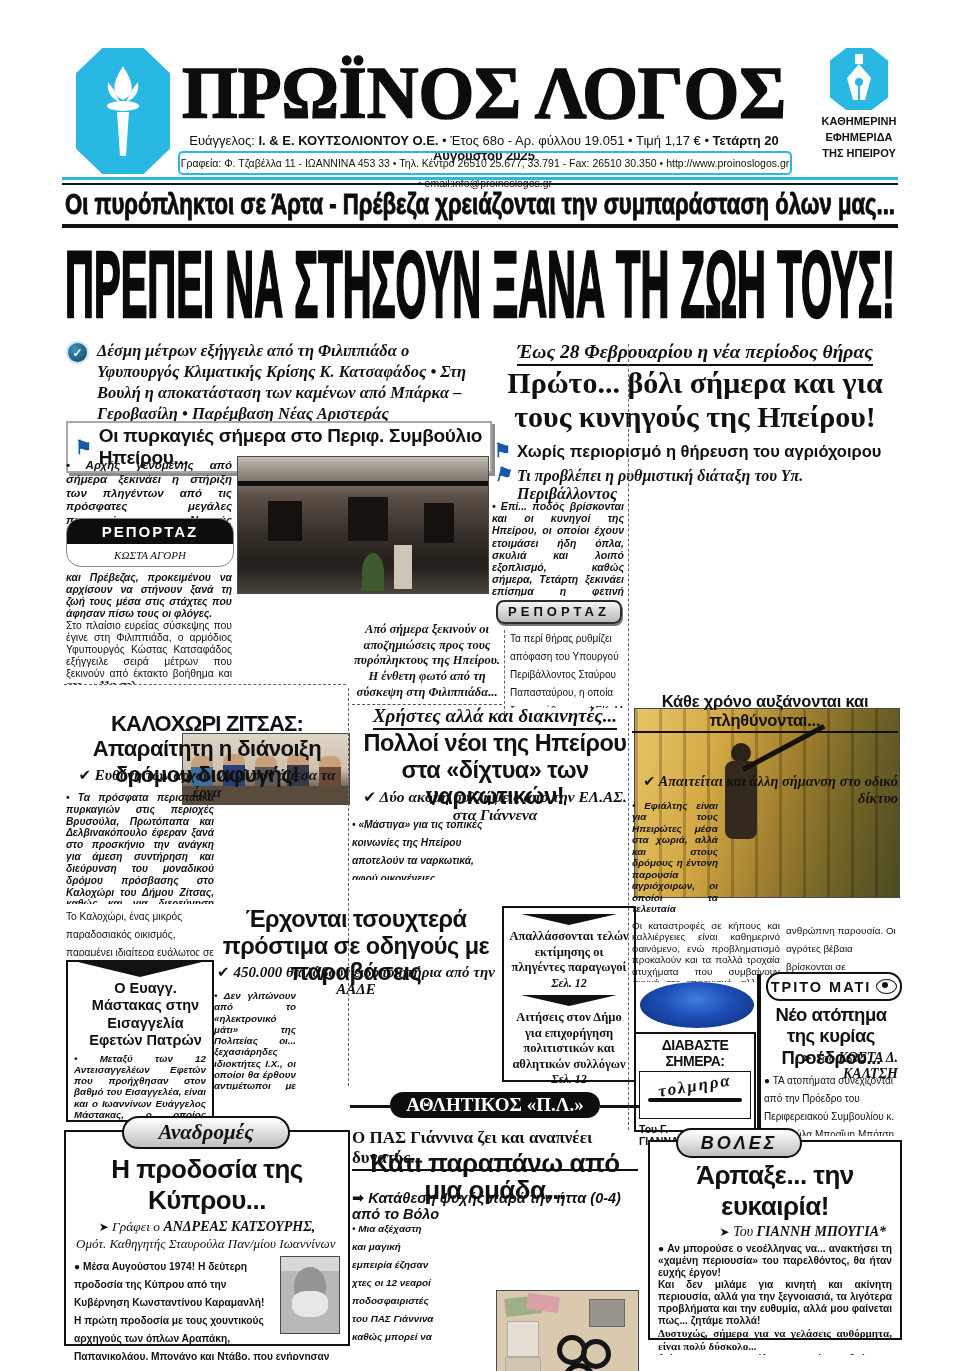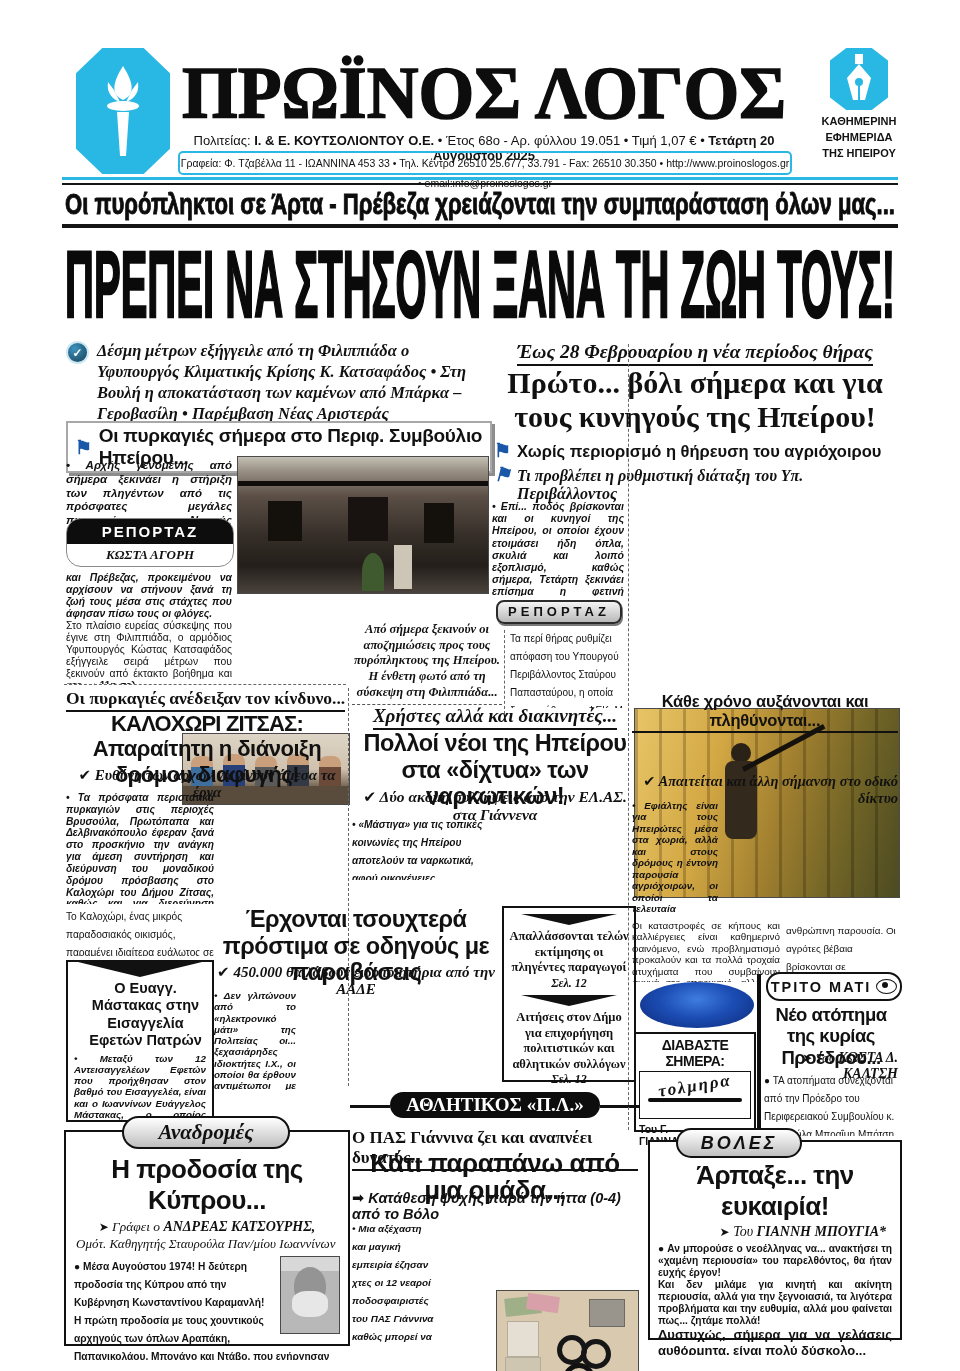--- a/index.html
+++ b/index.html
@@ -37,21 +37,21 @@
   .flagline.serif{font-family:"Liberation Serif",serif;font-style:italic;font-size:16px;}
   .b-it{font-style:italic;font-weight:bold;text-align:justify;}
   .b-rg{text-align:justify;}
   .cont{font-weight:bold;font-style:normal;font-size:10px;white-space:nowrap;}
   .cont .ar{font-family:"DejaVu Sans",sans-serif;}
   .cap{font-family:"Liberation Serif",serif;font-style:italic;font-weight:bold;font-size:12.5px;line-height:1.25;
        text-align:center;border-bottom:1px dashed #555;padding-bottom:4px;}
   
   .rep1{border:1.5px solid #8a8a8a;border-radius:15px;overflow:hidden;text-align:center;background:#fff;}
   .rep1 .top{background:#0d0d0d;color:#fff;font-weight:bold;font-size:15px;letter-spacing:2px;line-height:25px;}
-  .rep1 .bot{font-family:"Liberation Serif",serif;font-style:italic;font-weight:bold;font-size:13px;line-height:22px;text-align:center;}
+  .rep1 .bot{font-family:"Liberation Serif",serif;font-style:italic;font-weight:normal;font-size:11px;line-height:22px;text-align:center;}
   .rep2{border:2px solid #2b2b2b;border-radius:8px;background:linear-gradient(180deg,#f4f4f4,#b9b9b9);
         font-weight:bold;font-size:13px;letter-spacing:4px;text-align:center;line-height:20px;box-shadow:1px 2px 0 #777;}
   
   .nbox{border:2px solid #111;background:#fff;}
   .tri{width:0;height:0;border-left:62px solid transparent;border-right:62px solid transparent;border-top:15px solid #111;margin:0 auto;}
   .tri-s{width:0;height:0;border-left:48px solid transparent;border-right:48px solid transparent;border-top:11px solid #111;margin:4px auto;}
   .notetxt{font-family:"Liberation Serif",serif;font-weight:bold;font-size:12.5px;line-height:1.25;text-align:center;}
   .notepg{font-family:"Liberation Serif",serif;font-style:italic;font-weight:bold;font-size:12px;text-align:center;}
   
   .oval-label{border:2px solid #111;border-radius:18px;background:linear-gradient(180deg,#ffffff,#bfbfbf);
@@ -88,26 +88,26 @@
       <ellipse cx="47" cy="58" rx="16" ry="5" fill="#fff"></ellipse>
       <polygon points="41,64 53,64 50,108 44,108" fill="#fff"></polygon>
     </svg>
   </div>
 
   <svg class="abs" style="left:178px;top:50px;" width="612" height="82">
     <text x="306" y="68" text-anchor="middle" textLength="604" lengthAdjust="spacingAndGlyphs" class="svg-masttitle" font-size="74">ΠΡΩΪΝΟΣ ΛΟΓΟΣ</text>
   </svg>
 
   <div class="abs mastline" style="left:178px;top:133px;width:612px;">
-    <span>Πολιτείας:</span>
+    <span>Ευάγγελος:</span>
     <b>Ι. &amp; Ε. ΚΟΥΤΣΟΛΙΟΝΤΟΥ Ο.Ε.</b>
     <span>•</span>
     <span>Έτος 68ο - Αρ. φύλλου 19.051</span>
     <span>•</span>
-    <span>Τιμή 1,07 €</span>
+    <span>Τιμή 1,17 €</span>
     <span>•</span>
     <b>Τετάρτη 20 Αυγούστου 2025</b>
   </div>
 
   <div class="abs contactbox" style="left:178px;top:151px;width:610px;height:20px;">Γραφεία: Φ. Τζαβέλλα 11 - ΙΩΑΝΝΙΝΑ 453 33 • Τηλ. Κέντρο 26510 25.677, 33.791 - Fax: 26510 30.350 • http://www.proinoslogos.gr • email:info@proinoslogos.gr</div>
 
   <div class="abs logo-oct" style="left:830px;top:48px;width:58px;height:62px;">
     <svg width="58" height="62" viewBox="0 0 58 62">
       <rect x="25" y="6" width="8" height="10" fill="#fff"></rect>
       <path d="M29 16 L41 30 L35 52 L23 52 L17 30 Z" fill="#fff"></path>
@@ -203,23 +203,20 @@
 
   <div class="abs photo" style="left:634px;top:498px;width:264px;height:188px;
        background:linear-gradient(105deg,#e8c568 0%,#d3a844 30%,#a07f2f 55%,#6f6326 78%,#4c4a22 100%),
        repeating-linear-gradient(90deg,rgba(60,50,20,.25) 0 3px,transparent 3px 24px);background-blend-mode:multiply;">
     <div class="fig" style="left:96px;top:34px;width:20px;height:20px;border-radius:50%;background:#2a2117;"></div>
     <div class="fig" style="left:90px;top:52px;width:32px;height:78px;border-radius:8px;background:#33291c;"></div>
     <div class="fig" style="left:108px;top:58px;width:92px;height:5px;background:#15110c;transform:rotate(-28deg);transform-origin:left center;"></div>
   </div>
 
   <div class="abs dash-h" style="left:64px;top:684px;width:282px;"></div>
-  <div class="abs" style="left:66px;top:688px;width:282px;">
-    <span class="k-serif" style="font-style:normal;font-size:17.5px;">Οι πυρκαγιές ανέδειξαν τον κίνδυνο...</span>
-  </div>
   <div class="abs h-sans" style="left:66px;top:711px;width:282px;font-size:22px;line-height:1.15;">
     <span style="letter-spacing:-.8px;">ΚΑΛΟΧΩΡΙ ΖΙΤΣΑΣ:</span><span> Απαραίτητη η διάνοιξη δρόμου διαφυγής!</span>
   </div>
   <div class="abs chk" style="left:66px;top:766px;width:282px;font-size:15px;">
     <span class="ck">✔</span>
     <span>Ευθύνη των αρχών να γίνουν άμεσα τα έργα</span>
   </div>
   <div class="abs b-it" style="left:66px;top:792px;width:148px;height:112px;overflow:hidden;font-size:10.2px;line-height:1.16;">• Τα πρόσφατα περιστατικά πυρκαγιών στις περιοχές Βρυσούλα, Πρωτόπαπα και Δελβινακόπουλο έφεραν ξανά στο προσκήνιο την ανάγκη για άμεση συντήρηση και διεύρυνση του μοναδικού δρόμου πρόσβασης στο Καλοχώρι του Δήμου Ζίτσας, καθώς και για διερεύνηση διάνοιξης εναλλακτικής οδού διαφυγής.</div>
   <div class="abs" style="left:66px;top:906px;width:148px;height:50px;overflow:hidden;">
     <span class="b-rg" style="font-size:10.2px;line-height:1.16;">Το Καλοχώρι, ένας μικρός παραδοσιακός οικισμός, παραμένει ιδιαίτερα ευάλωτος σε φυσικές καταστροφές, καθώς διαθέτει</span>
@@ -372,21 +369,21 @@
          font-style:italic;font-weight:bold;font-size:18px;line-height:26px;letter-spacing:3px;">ΒΟΛΕΣ</div>
     <div class="h-sans" style="margin-top:18px;font-size:26px;">Άρπαξε... την ευκαιρία!</div>
     <div class="byline" style="text-align:right;margin:2px 14px 3px 0;font-size:14px;">
       <span class="byl-ar">➤</span>
       <span>Του</span>
       <b>ΓΙΑΝΝΗ ΜΠΟΥΓΙΑ*</b>
     </div>
     <div style="padding:0 8px;overflow:hidden;height:112px;">
       <div class="b-rg" style="font-size:10.2px;line-height:1.18;font-weight:bold;">● Αν μπορούσε ο νεοέλληνας να... ανακτήσει τη «χαμένη περιουσία» του παρελθόντος, θα ήταν ευχής έργον!</div>
       <div class="b-rg" style="font-size:10.2px;line-height:1.18;font-weight:bold;">Και δεν μιλάμε για κινητή και ακίνητη περιουσία, αλλά για την ξεγνοιασιά, τα λιγότερα προβλήματα και την ευθυμία, αλλά μου φαίνεται πως... ζητάμε πολλά!</div>
-      <div class="b-rg" style="font-size:13px;line-height:1.18;font-weight:bold;">Δυστυχώς, σήμερα για να γελάσεις αυθόρμητα, είναι πολύ δύσκολο...</div>
+      <div class="b-rg" style="font-size:11px;line-height:1.18;font-weight:bold;font-family:Liberation Serif, serif;">Δυστυχώς, σήμερα για να γελάσεις αυθόρμητα, είναι πολύ δύσκολο...</div>
       <div class="b-rg" style="font-size:10.2px;line-height:1.18;font-weight:bold;">
         <span>Λείπουν και οι μεγάλοι κωμικοί του θεάτρου, κάποιοι... μετακόμισαν στη Βουλή, αλλά είναι λίγα...</span>
         
       </div>
     </div>
   </div>
 
   <div class="abs dash-v" style="left:348px;top:688px;height:398px;"></div>
   <div class="abs dash-v" style="left:628px;top:344px;height:786px;"></div>
   <div class="abs dash-v" style="left:504px;top:630px;height:84px;"></div>

